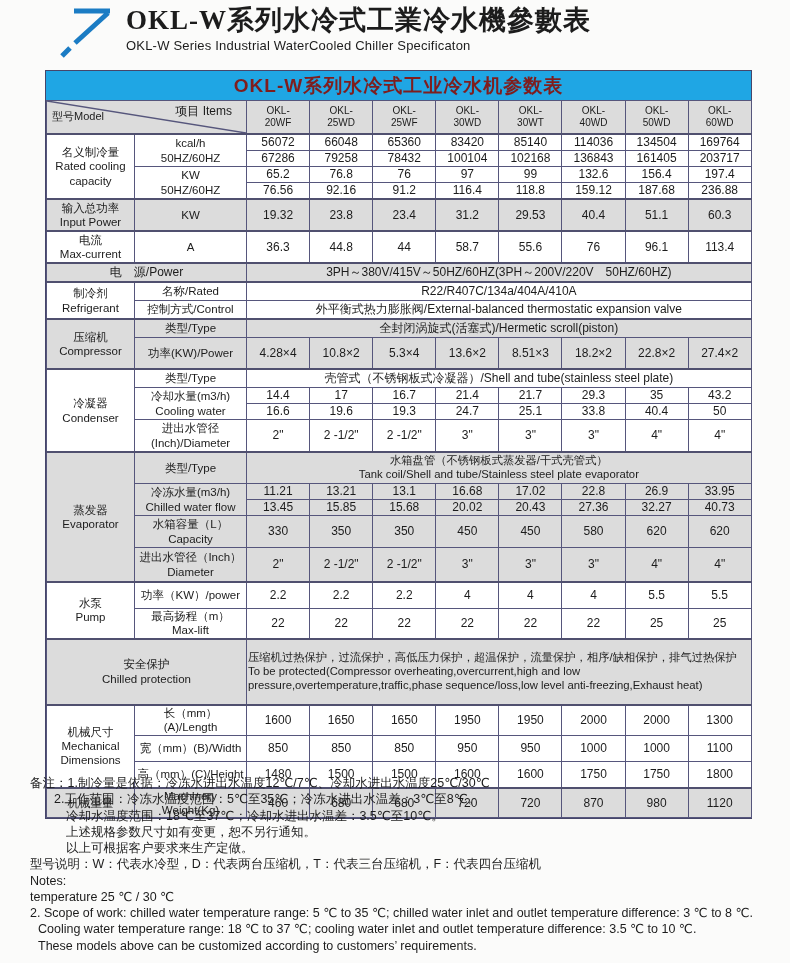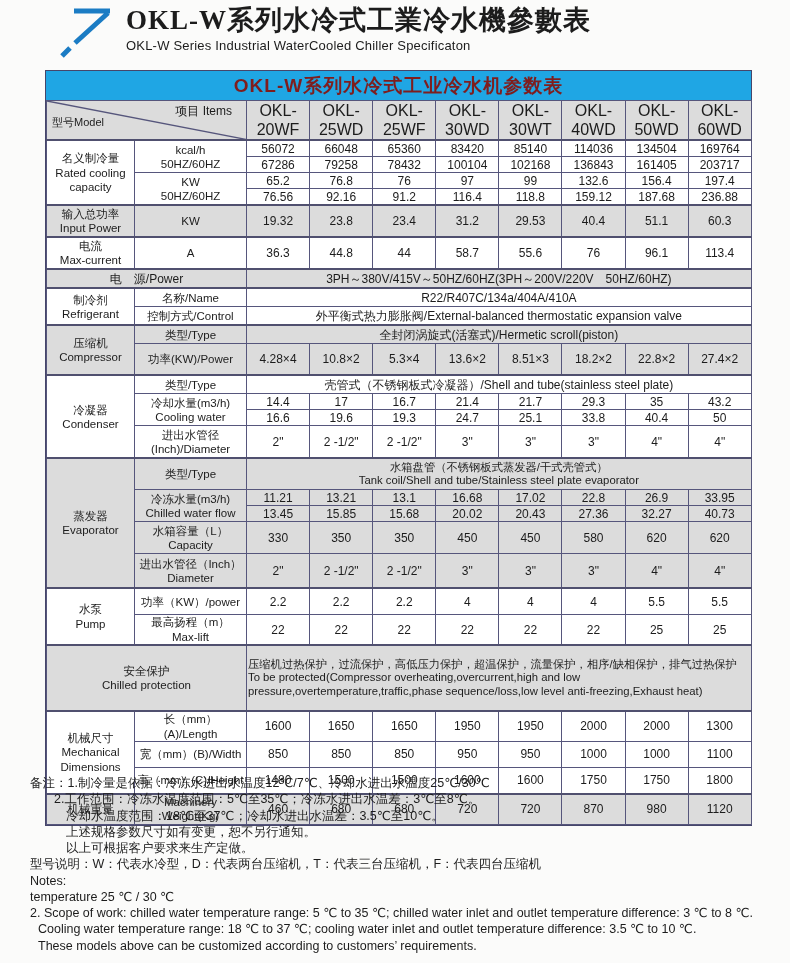--- a/index.html
+++ b/index.html
@@ -29,21 +29,21 @@
   .h25 td{height:25px;}  .h30 td{height:30px;}  .h31 td{height:31px;}
   .h32 td{height:32px;}  .h33 td{height:33px;}  .h60 td{height:60px;}
   .glabel,.ilabel{font-size:11.5px;line-height:1.25;}
   .left{text-align:left;padding:2px 1px;}
   .small{font-size:11.3px;}
   
   .corner{position:relative;padding:0;}
   .corner svg{position:absolute;left:0;top:0;width:100%;height:100%;}
   .corner .c-model{position:absolute;left:5px;bottom:10px;font-size:11px;}
   .corner .c-items{position:absolute;right:14px;top:3px;font-size:12px;}
-  .model-cell{font-size:16px;line-height:1.2;}
+  .model-cell{font-size:10px;line-height:1.2;}
   
   .notes{position:absolute;left:30px;top:775px;width:742px;font-size:12.5px;line-height:1.3;}
   .notes div{white-space:nowrap;}
   .ind1{padding-left:24px;} .ind2{padding-left:36px;} .ind3{padding-left:8px;}
 </style>
 </head>
 <body>
 
 <div class="page-header">
   <svg class="logo" viewBox="0 0 62 56">
@@ -153,21 +153,21 @@
           <td>113.4</td>
     </tr>
 
     <tr class="gray h17 sect">
       <td colspan="2">电　源/Power</td>
       <td colspan="8">3PH～380V/415V～50HZ/60HZ(3PH～200V/220V　50HZ/60HZ)</td>
     </tr>
 
     <tr class="h17 sect">
       <td rowspan="2" class="glabel"><span>制冷剂</span><br><span>Refrigerant</span></td>
-      <td class="ilabel">名称/Name</td>
+      <td class="ilabel">名称/Rated</td>
       <td colspan="8">R22/R407C/134a/404A/410A</td>
     </tr>
     <tr class="h17">
       <td class="ilabel">控制方式/Control</td>
       <td colspan="8">外平衡式热力膨胀阀/External-balanced thermostatic expansion valve</td>
     </tr>
 
     <tr class="gray h17 sect">
       <td rowspan="2" class="glabel"><span>压缩机</span><br><span>Compressor</span></td>
       <td class="ilabel">类型/Type</td>

